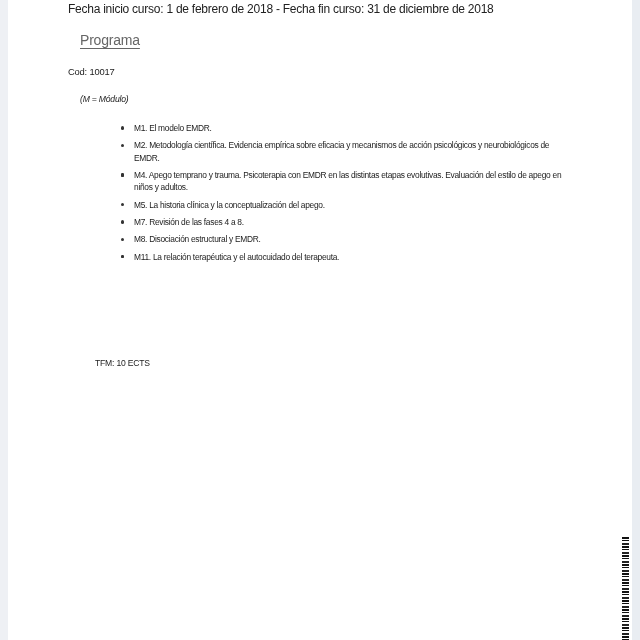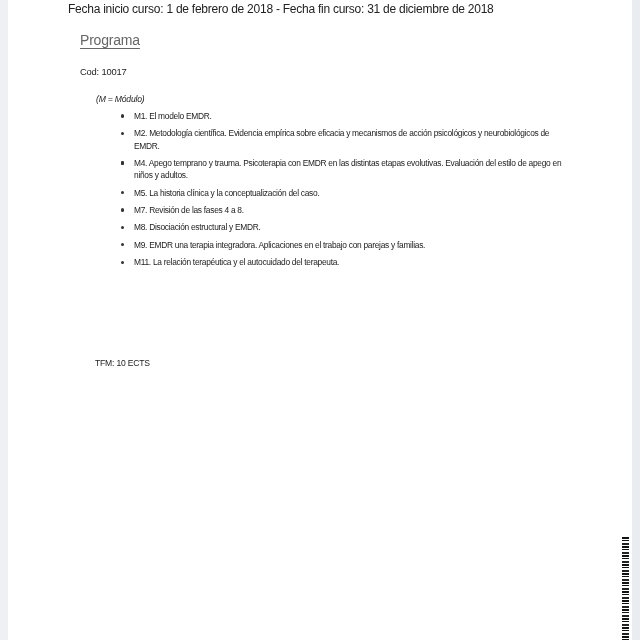--- a/index.html
+++ b/index.html
@@ -46,37 +46,37 @@
       color: #666666;
       text-decoration: underline;
       text-underline-offset: 3px;
       text-decoration-thickness: 1px;
       letter-spacing: -0.2px;
       margin-left: 12px;
     }
     .code {
       position: absolute;
       top: 66px;
-      left: 12px;
+      left: 0;
       font-size: 9.4px;
       color: #222;
       letter-spacing: -0.2px;
     }
     .legend-note {
       position: absolute;
       top: 94px;
-      left: 28px;
+      left: 12px;
       font-size: 8.6px;
       font-style: italic;
       color: #222;
       letter-spacing: -0.2px;
     }
     .modules {
       position: absolute;
-      top: 110px;
+      top: 122px;
       left: 44px;
       margin: 0;
       padding: 0;
       list-style: none;
       width: 460px;
     }
     .modules li {
       position: relative;
       padding-left: 22px;
       font-size: 8.4px;
@@ -133,23 +133,23 @@
 
   <div class="code">Cod: 10017</div>
 
   <div class="legend-note">(M = Módulo)</div>
 
   <ul class="modules">
     <li><span class="bullet"></span><span>M1. El modelo EMDR.</span></li>
     <li><span class="bullet"></span><span>M2. Metodología científica. Evidencia empírica sobre eficacia y mecanismos de acción psicológicos y neurobiológicos de EMDR.</span></li>
     <li><span class="bullet"></span></li>
     <li><span class="bullet"></span><span>M4. Apego temprano y trauma. Psicoterapia con EMDR en las distintas etapas evolutivas. Evaluación del estilo de apego en niños y adultos.</span></li>
-    <li><span class="bullet"></span><span>M5. La historia clínica y la conceptualización del caso.</span></li>
+    <li><span class="bullet"></span><span>M5. La historia clínica y la conceptualización del apego.</span></li>
     <li><span class="bullet"></span><span>M7. Revisión de las fases 4 a 8.</span></li>
     <li><span class="bullet"></span><span>M8. Disociación estructural y EMDR.</span></li>
-    <li><span class="bullet"></span><span>M9. EMDR una terapia integradora. Aplicaciones en el trabajo con parejas y familias.</span></li>
+    <li><span class="bullet"></span></li>
     <li><span class="bullet"></span><span>M11. La relación terapéutica y el autocuidado del terapeuta.</span></li>
   </ul>
 
   <div class="tfm">TFM: 10 ECTS</div>
 </div>
 
 <div class="barcode"></div>
 
 </body></html>

